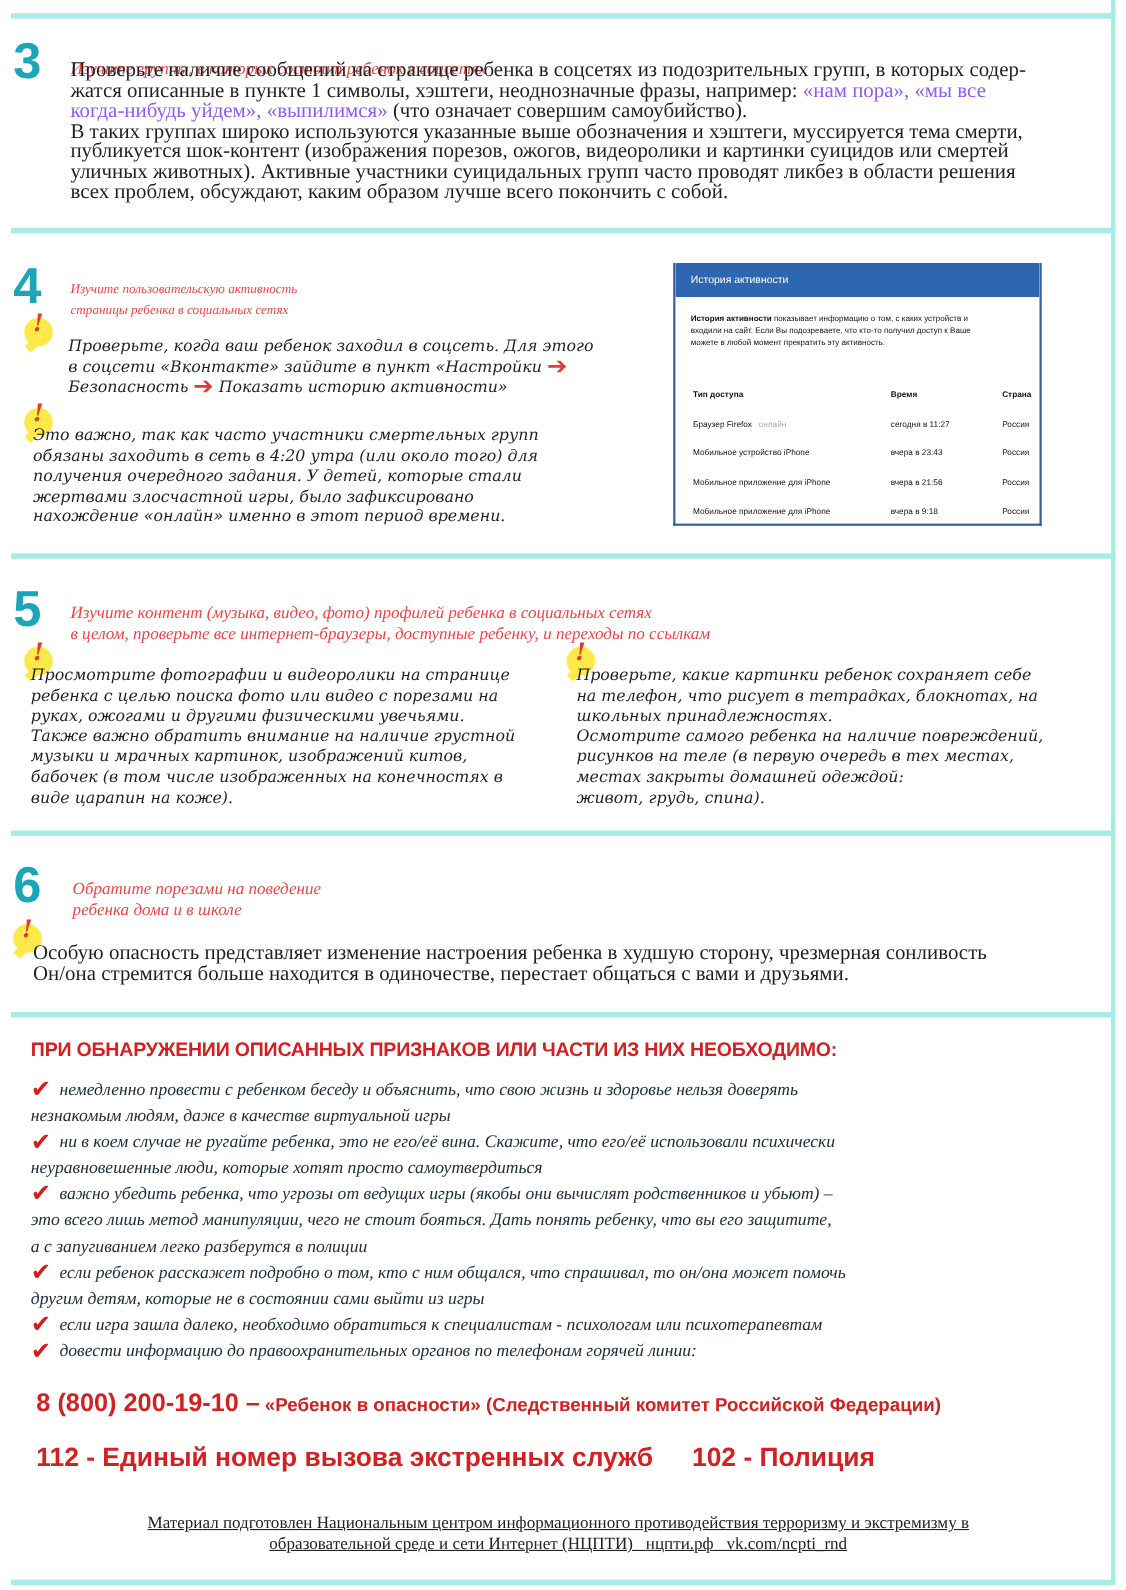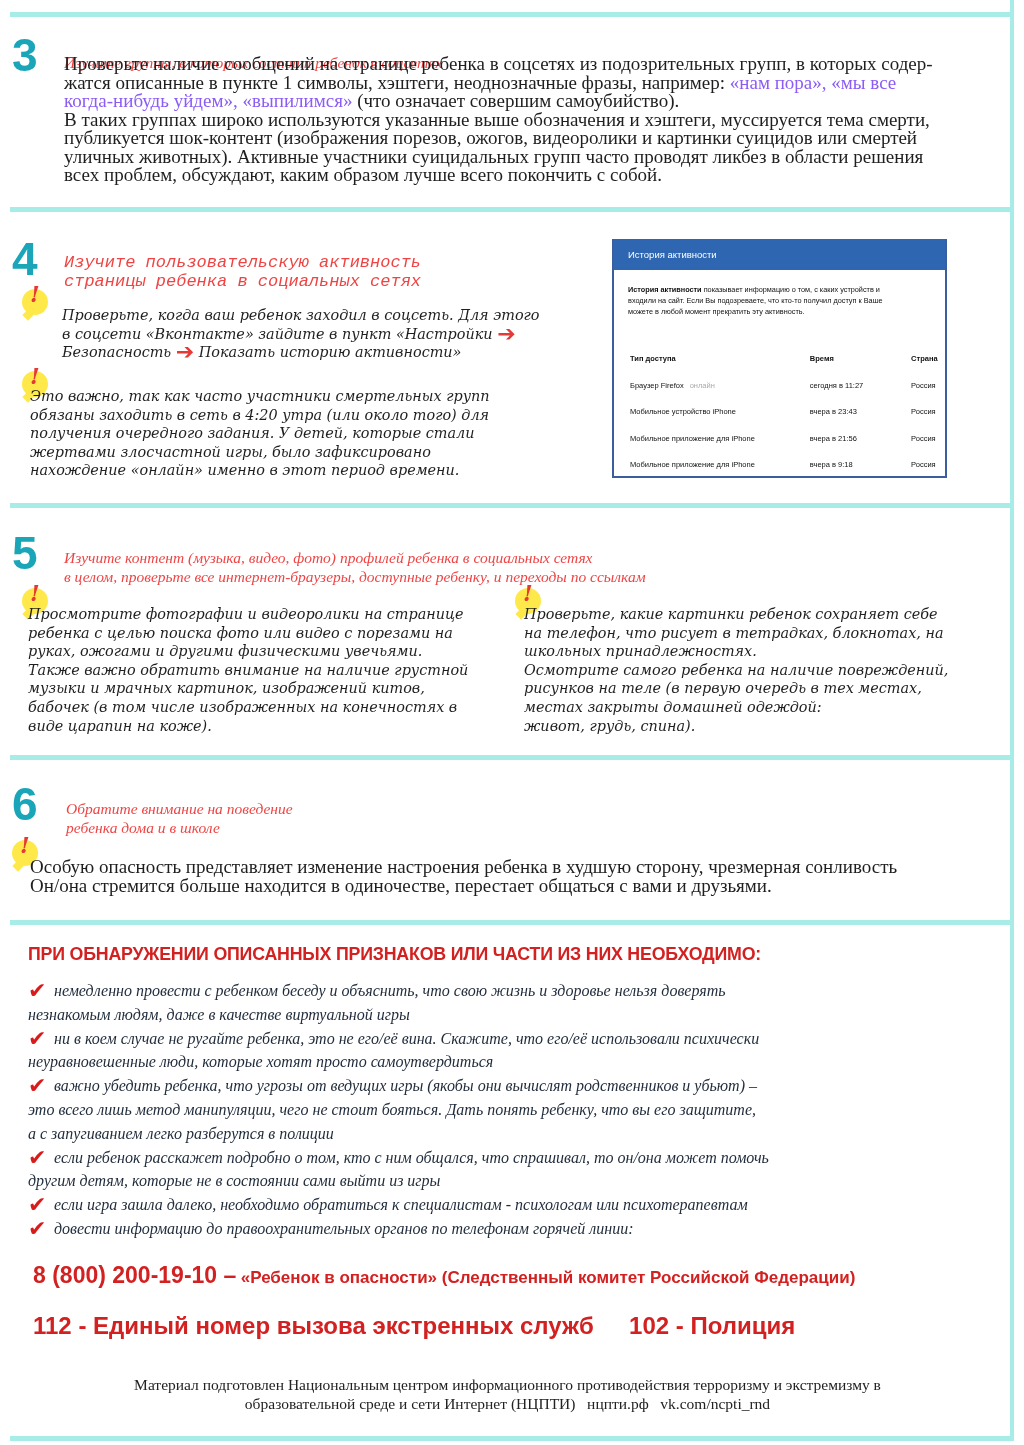--- a/index.html
+++ b/index.html
@@ -3,21 +3,21 @@
 <meta charset="utf-8">
 <style>
   * { box-sizing: border-box; margin: 0; padding: 0; }
   html, body { width: 1024px; height: 1445px; background: #ffffff; overflow: hidden; }
   body { position: relative; font-family: "DejaVu Serif", serif; color: #1e1e1e; }
 
   .frame-right { position: absolute; right: 10px; top: 0; width: 4px; height: 1440px; background: #a8ece8; }
   .hline { position: absolute; left: 10px; right: 10px; height: 5px; background: #a8ece8; }
   .num { position: absolute; left: 12px; font-family: "Liberation Sans", sans-serif; font-weight: bold; color: #1aa6b8; font-size: 46px; line-height: 1; }
   .title { position: absolute; left: 54px; color: #ef4444; font-style: italic; font-size: 15.5px; line-height: 19px; font-family: "Liberation Serif", serif; margin-top: 17px; }
-  .title.serif { font-family: Liberation Mono, monospace; font-size: 17px; }
+  .title.serif { font-family: Liberation Serif, serif; font-size: 12px; }
   .body-cond { font-family: "Liberation Serif", serif; font-size: 19px; line-height: 18.5px; color: #1f1f1f; }
   .body-serif { font-family: "DejaVu Serif", serif; font-style: italic; font-size: 14.4px; line-height: 18.6px; color: #1f1f1f; }
   .red { color: #8b5cf6; }
 
   .bang { position: absolute; width: 26px; height: 26px; border-radius: 50%; background: #ffe94a; }
   .bang::after { content: ""; position: absolute; left: 2px; bottom: -4px; width: 8px; height: 8px; background: #ffe94a; transform: rotate(45deg); }
   .bang span { position: absolute; left: 8px; top: -8px; color: #e53935; font-style: italic; font-weight: bold; font-size: 22px; font-family: "DejaVu Serif", serif; z-index: 2; }
 
   .arrow { display: inline-block; color: #e53935; font-weight: bold; font-style: normal; font-size: 22px; line-height: 14px; vertical-align: -2px; font-family: "DejaVu Sans", sans-serif; }
 
@@ -33,21 +33,21 @@
   .act-row .c3 { width: 60px; }
   .act-row.head { font-weight: bold; }
   .online { color: #aaa; margin-left: 6px; }
 
   .check { display: inline-block; color: #d81b1b; font-size: 22px; font-weight: bold; font-style: normal; font-family: "DejaVu Sans", sans-serif; width: 26px; line-height: 18px; vertical-align: -2px; }
 
   .warn-heading { position: absolute; left: 28px; top: 944px; color: #d32020; font-family: "Liberation Sans", sans-serif; font-weight: bold; font-size: 17.8px; letter-spacing: -0.2px; }
   .steps { position: absolute; left: 28px; top: 979px; width: 940px; font-family: "Liberation Serif", serif; font-style: italic; font-size: 16px; line-height: 23.8px; color: #1f2a3a; }
 
   .phone-line { position: absolute; left: 33px; color: #d32020; font-family: "Liberation Sans", sans-serif; font-weight: bold; }
-  .footer { position: absolute; left: 20px; width: 975px; top: 1375px; text-align: center; font-family: "Liberation Serif", serif; font-size: 15.5px; line-height: 19px; color: #222; }
+  .footer { position: absolute; left: 20px; width: 975px; top: 1375px; text-align: center; font-family: "Liberation Serif", serif; font-size: 15.5px; line-height: 19px; color: #222; text-decoration: underline; }
 </style>
 </head>
 <body>
 
 <div class="frame-right"></div>
 <div class="hline" style="top:12px;"></div>
 <div class="hline" style="top:207px;"></div>
 <div class="hline" style="top:503px;"></div>
 <div class="hline" style="top:755px;"></div>
 <div class="hline" style="top:920px;"></div>
@@ -161,21 +161,21 @@
     <div>Осмотрите самого ребенка на наличие повреждений,</div>
     <div>рисунков на теле (в первую очередь в тех местах,</div>
     <div>местах закрыты домашней одеждой:</div>
     <div>живот, грудь, спина).</div>
   </div>
 </div>
 
 <div>
   <div class="num" style="top:781px;">6</div>
   <div class="title" style="top:782px; left:66px;">
-    <div>Обратите внимание на поведение</div>
+    <div>Обратите порезами на поведение</div>
     <div>ребенка дома и в школе</div>
   </div>
   <div class="bang" style="left:12px; top:840px;">
       <span>!</span>
     </div>
   <div class="body-cond" style="position:absolute; left:30px; top:858px; width:980px;">
     <div>Особую опасность представляет изменение настроения ребенка в худшую сторону, чрезмерная сонливость</div>
     <div>Он/она стремится больше находится в одиночестве, перестает общаться с вами и друзьями.</div>
   </div>
 </div>

